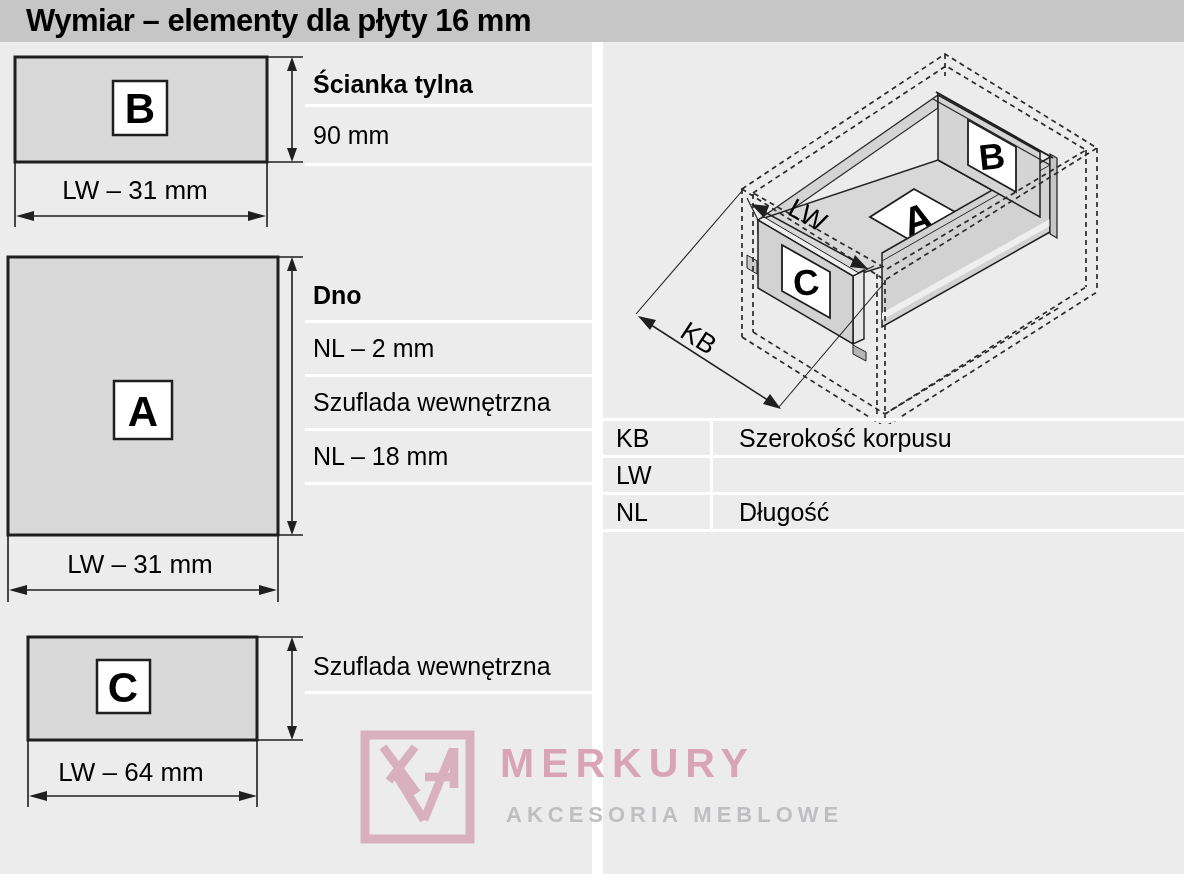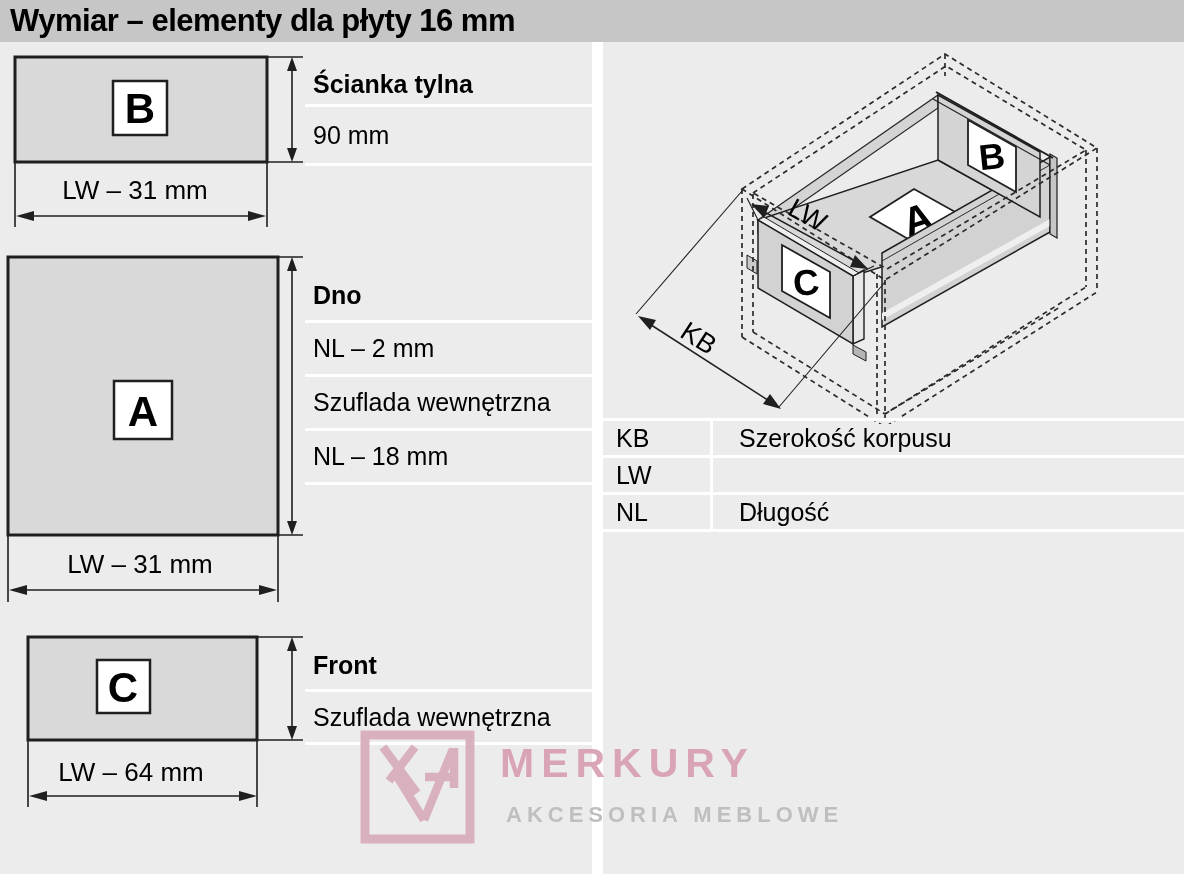--- a/index.html
+++ b/index.html
@@ -5,21 +5,21 @@
   html,body{margin:0;padding:0;}
   body{
     width:1184px;height:874px;position:relative;overflow:hidden;
     background:#ececec;
     font-family:"Liberation Sans", sans-serif;
     color:#000;
   }
   .titlebar{
     position:absolute;left:0;top:0;width:1184px;height:42px;
     background:#c6c6c6;display:flex;align-items:center;
-    font-size:31px;font-weight:bold;padding-left:10px;box-sizing:border-box;
+    font-size:31px;font-weight:bold;padding-left:26px;box-sizing:border-box;
     letter-spacing:-0.5px;
   }
   .gutter{position:absolute;left:592px;top:42px;width:11px;height:832px;background:#ffffff;}
   .leftsvg{position:absolute;left:0;top:42px;z-index:1;}
   .isosvg{position:absolute;left:600px;top:42px;z-index:1;}
   .rows{position:absolute;left:305px;width:287px;z-index:2;}
   .rows-b{top:65px;}
   .rows-a{top:270px;}
   .rows-c{top:641px;}
   .trow{
@@ -126,23 +126,20 @@
     </div>
   <div class="trow" style="height:51px">
       <span>Szuflada wewnętrzna</span>
     </div>
   <div class="trow" style="height:51px">
       <span>NL – 18 mm</span>
     </div>
 </div>
 
 <div class="rows rows-c">
-  <div class="trow head" style="height:48px">
-      <span>Front</span>
-    </div>
   <div class="trow" style="height:50px">
       <span>Szuflada wewnętrzna</span>
     </div>
 </div>
 
 <svg class="isosvg" width="584" height="382" viewBox="0 0 584 382">
 
   <g>
 
     <polygon points="158,178 338,53 338,66 158,191" fill="#d4d4d4" stroke="#2a2a2a" stroke-width="1.2"></polygon>

